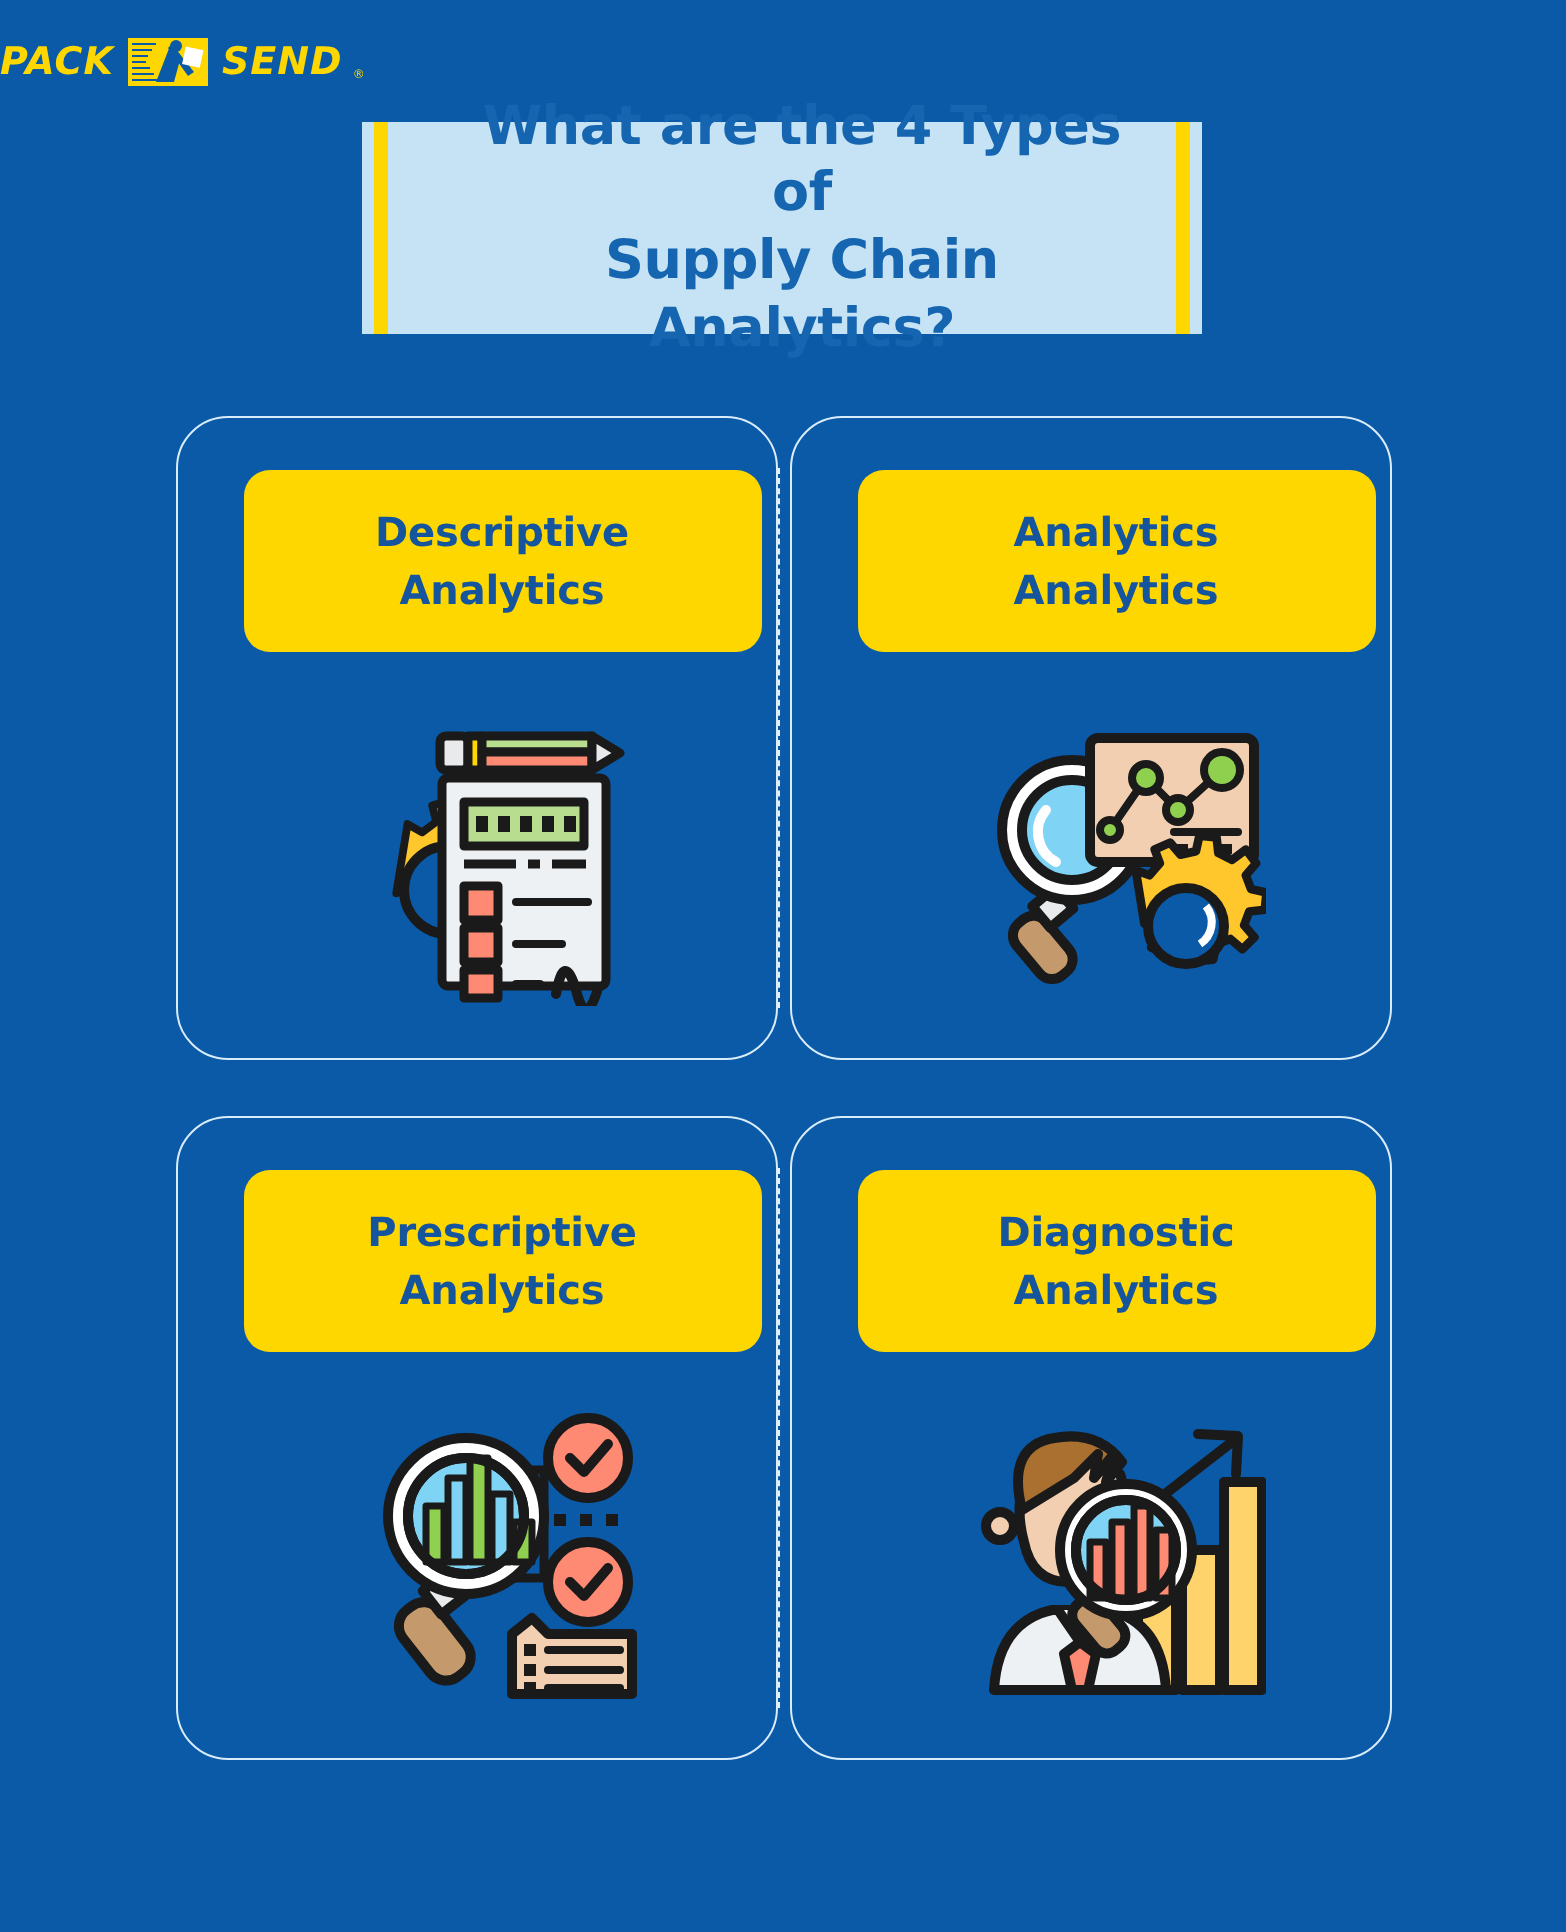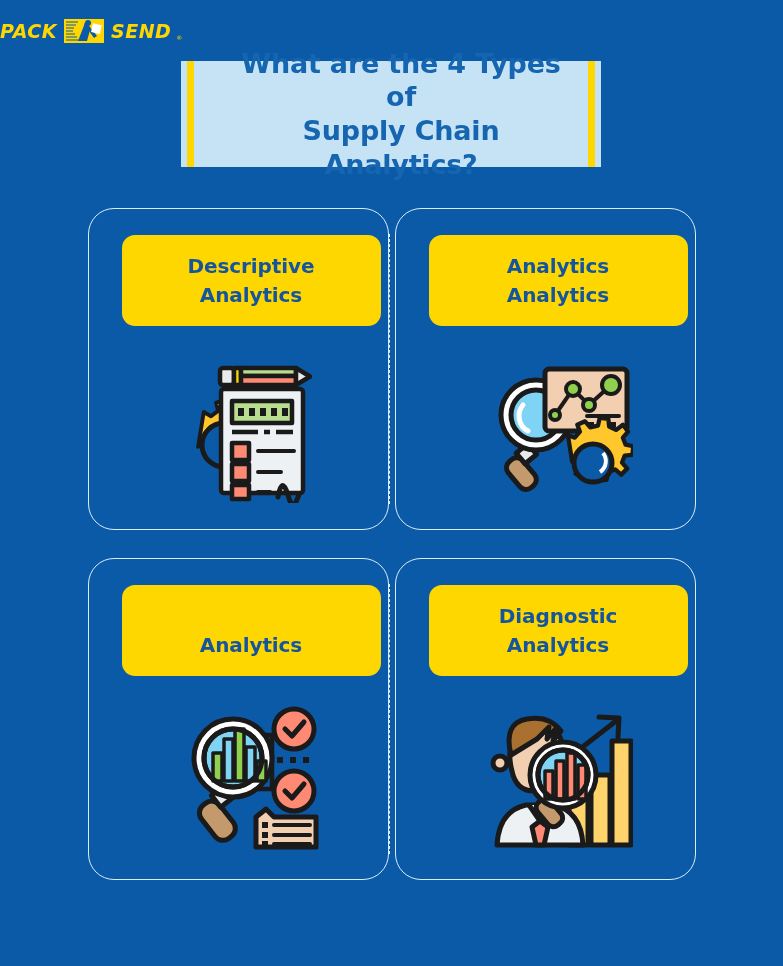--- a/index.html
+++ b/index.html
@@ -301,21 +301,21 @@
     </div>
 
     <div class="divider"></div>
   </div>
 
   <div class="row row-bottom">
 
     <div class="card card-left">
       <div class="pill">
         <div class="pill-text">
-          <br>
+          <span>Prescriptive</span><br>
           <span>Analytics</span>
         </div>
       </div>
       <div class="icon-area">
         <span>
           <svg width="150" height="150" viewBox="0 0 150 150">
 
             <g stroke="#1a1a1a" stroke-width="4.5" fill="none" stroke-linecap="round" stroke-linejoin="round">
               <path d="M78 32 L96 32 L96 86 L78 86"></path>
             </g>

